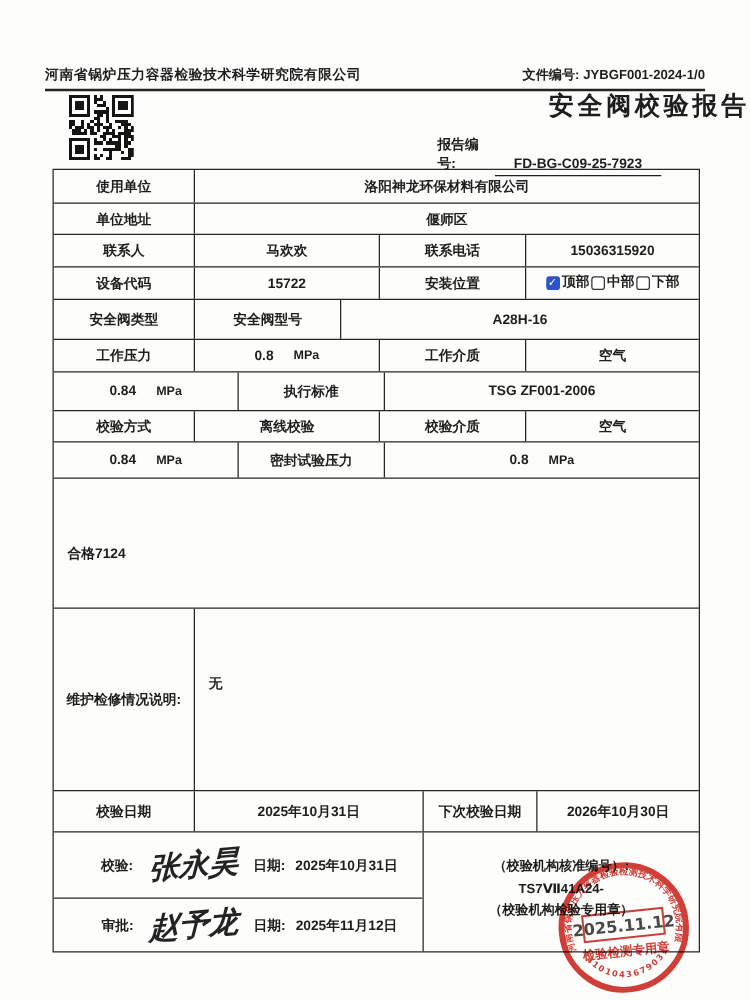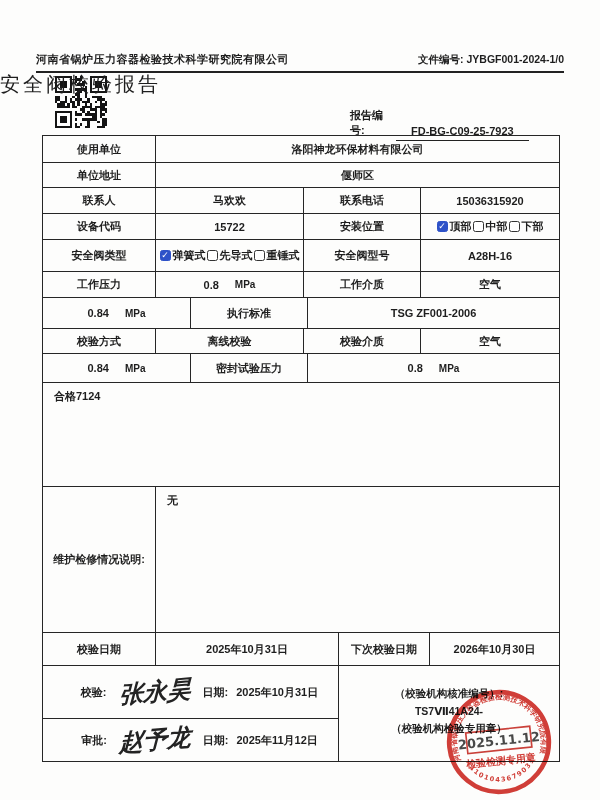--- a/index.html
+++ b/index.html
@@ -21,21 +21,21 @@
     padding-bottom:4px;
   }
   .hdr .co{font-size:11px;font-weight:700;letter-spacing:.5px;}
   .hdr .docno{font-size:10.5px;font-weight:700;}
 
   .qr{position:absolute;left:55px;top:63px;width:52px;height:52px;}
   .qr svg{width:52px;height:52px;shape-rendering:crispEdges;}
 
   .title{
     position:absolute;left:0;top:58px;width:600px;
-    text-align:left;font-size:20px;font-weight:400;letter-spacing:3px;
+    text-align:right;font-size:20px;font-weight:700;letter-spacing:3px;
   }
   .repno{
     position:absolute;left:350px;top:95px;
     display:flex;align-items:flex-end;gap:6px;
   }
   .repno .lbl{font-size:11px;font-weight:700;padding-bottom:3px;}
   .repno .val{
     width:158px;text-align:center;font-size:11px;font-weight:700;
     border-bottom:1.5px solid #222;padding-bottom:3px;
   }
@@ -56,21 +56,21 @@
     overflow:hidden;
   }
   .td:last-child{border-right:none;}
   .w1{flex:0 0 113px;}
   .w2{flex:0 0 148px;}
   .w3{flex:0 0 117px;}
   .w4{flex:1 1 auto;}
   .w2b{flex:0 0 183px;}
   .w3b{flex:0 0 91px;}
   .wleft{flex:0 0 296px;}
-  .tl{align-items:flex-start;justify-content:flex-start;padding:6px 11px;}
+  .tl{align-items:flex-start;justify-content:flex-start;padding:6px 11px;margin-top:46px;}
   .pu{gap:16px;}
   .punit{font-size:10px;}
 
   .cbgroup{display:flex;flex-wrap:wrap;justify-content:flex-start;align-items:center;gap:1px;padding:2px 3px;line-height:1.3;}
   .cbopt{display:flex;align-items:center;gap:2px;}
   .cb{
     width:11px;height:11px;border:1.6px solid #333;border-radius:2.5px;
     box-sizing:border-box;display:inline-flex;align-items:center;justify-content:center;
     background:#fff;flex:0 0 auto;
   }
@@ -305,36 +305,20 @@
           <span class="cbopt">
             <span class="cb"></span>
             <span>下部</span>
           </span>
         </div>
       </div>
     </div>
 
     <div class="tr" style="height:31px">
       <div class="td w1">安全阀类型</div>
-      <div class="td w2">
-        <div class="cbgroup">
-          <span class="cbopt">
-            <span class="cb checked"></span>
-            <span>弹簧式</span>
-          </span>
-          <span class="cbopt">
-            <span class="cb"></span>
-            <span>先导式</span>
-          </span>
-          <span class="cbopt">
-            <span class="cb"></span>
-            <span>重锤式</span>
-          </span>
-        </div>
-      </div>
       <div class="td w3">安全阀型号</div>
       <div class="td w4">A28H-16</div>
     </div>
 
     <div class="tr" style="height:25px">
       <div class="td w1">工作压力</div>
       <div class="td w2 pu">
         <span>0.8</span>
         <span class="punit">MPa</span>
       </div>

